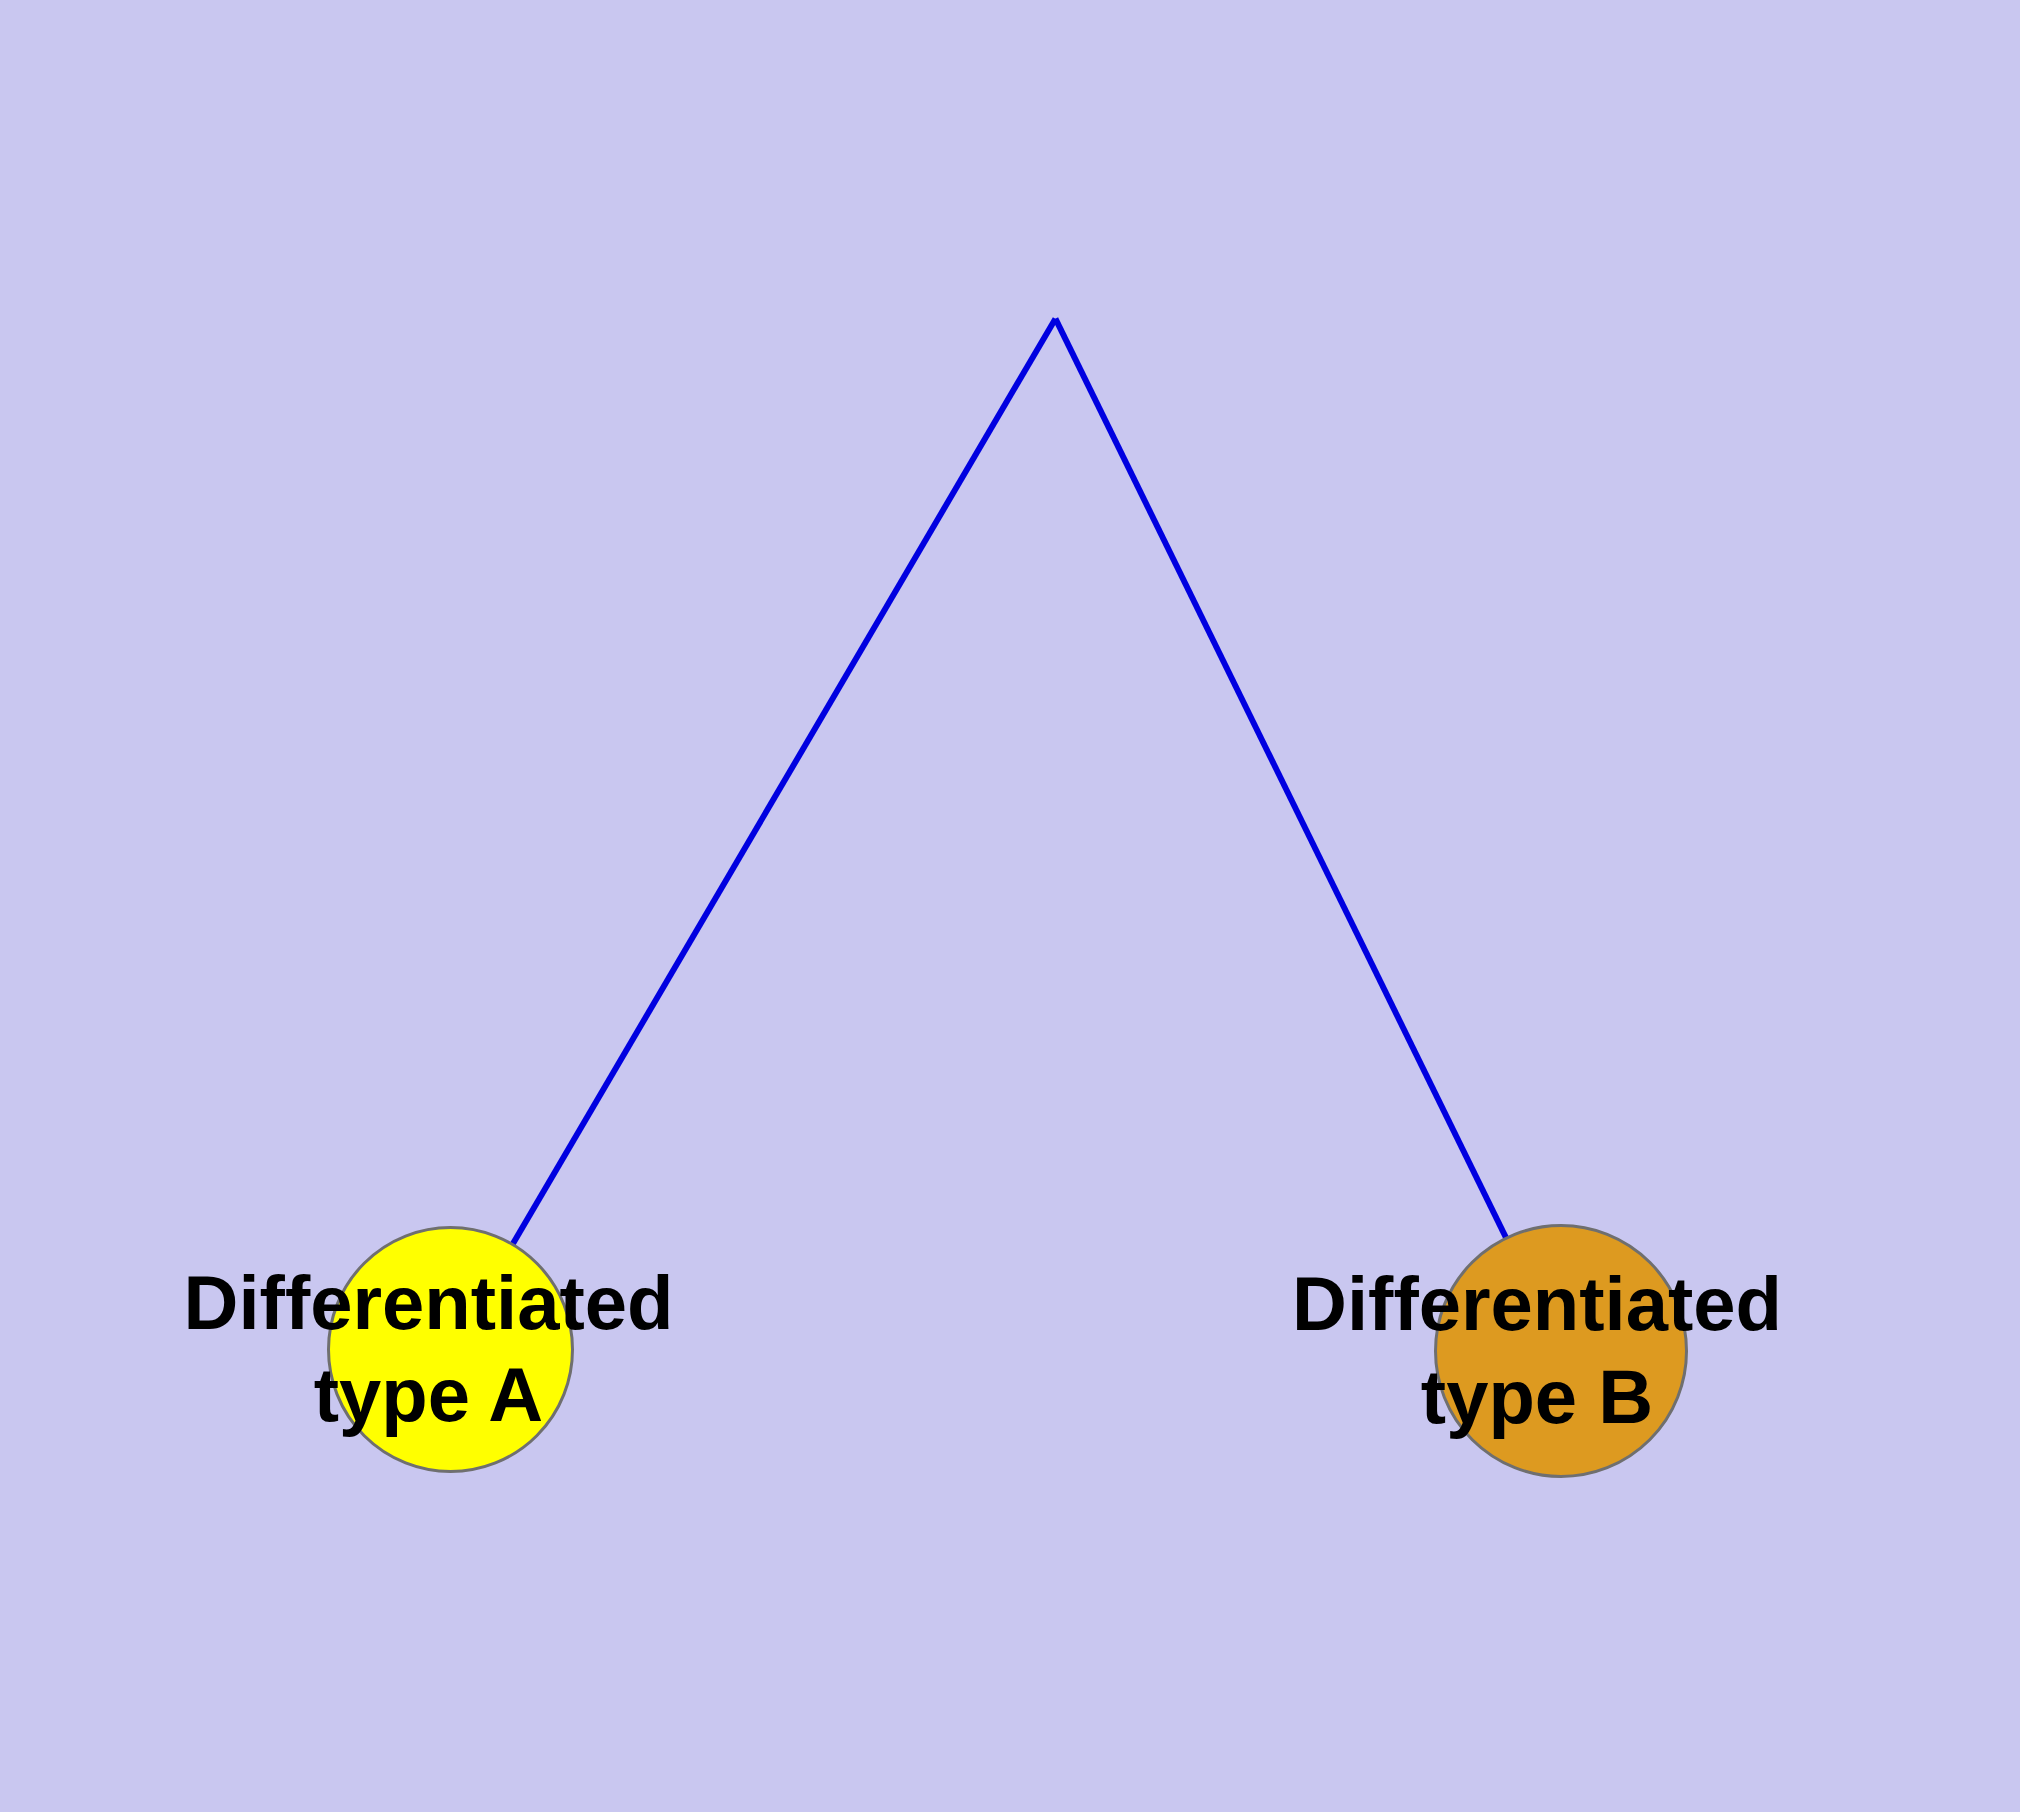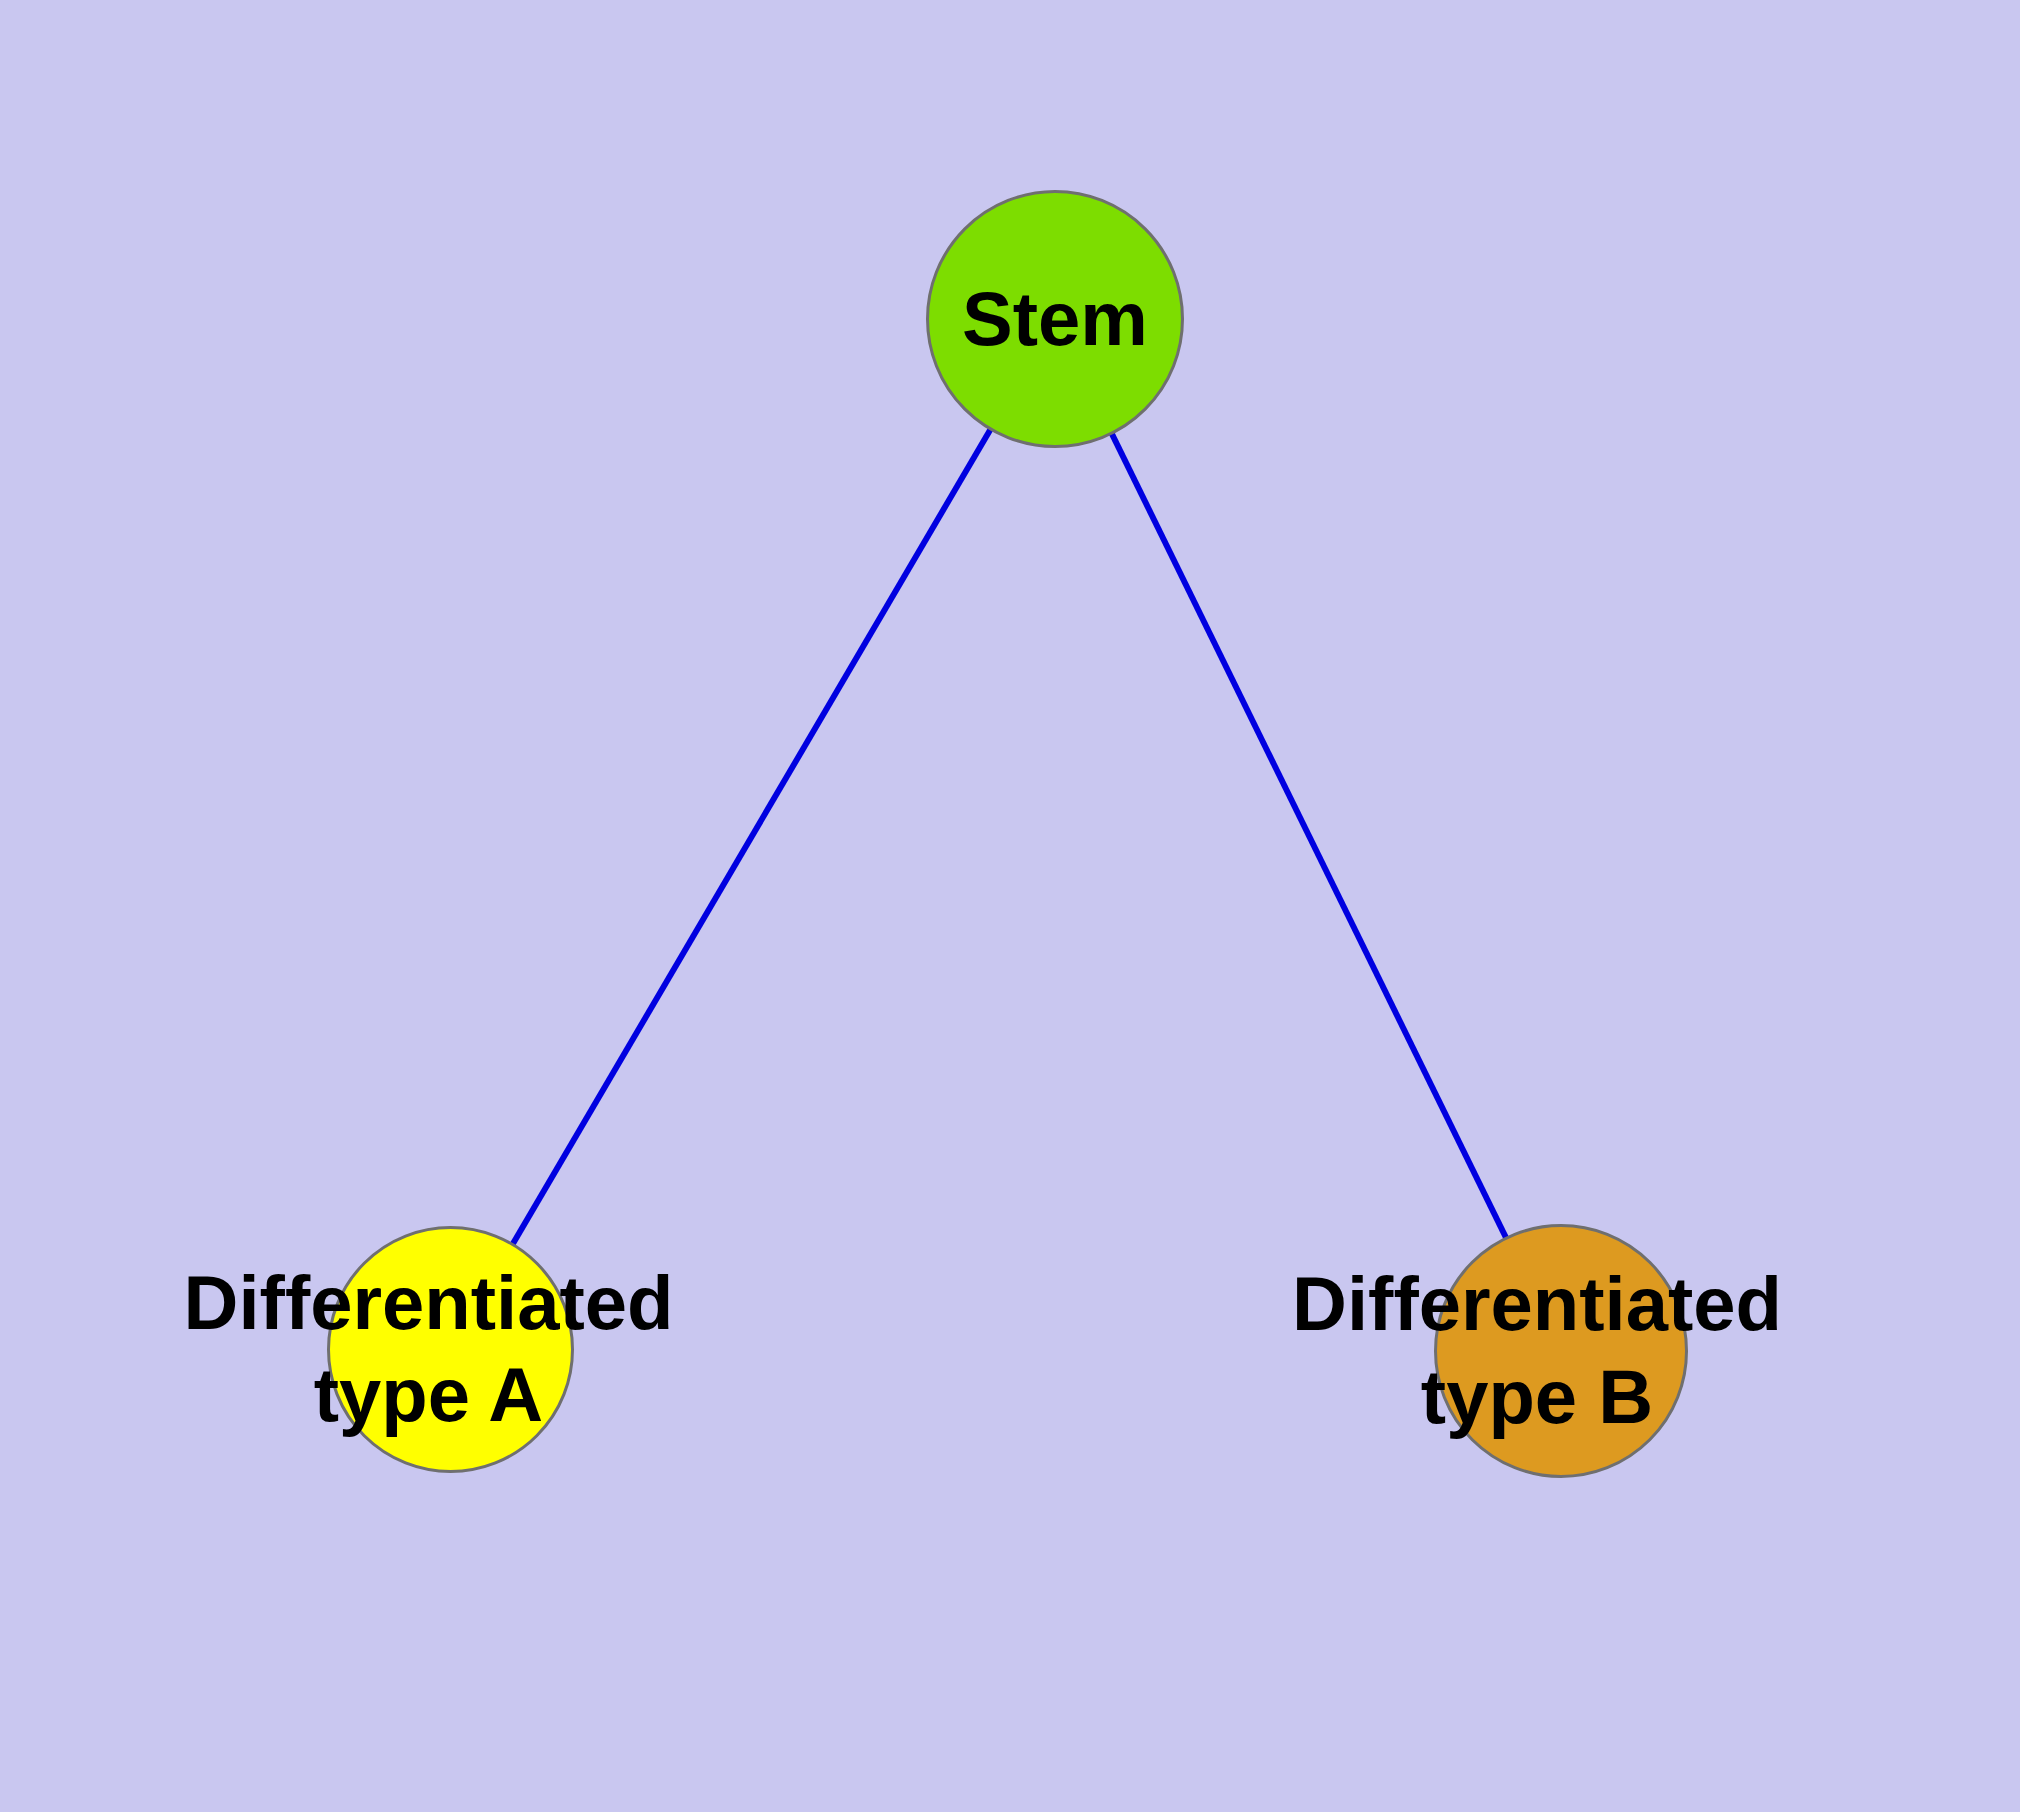--- a/index.html
+++ b/index.html
@@ -44,23 +44,20 @@
 </head>
 <body>
 
 <div class="stage" style="width: 2021px; height: 1812px; background: rgb(201, 199, 240);">
 
   <svg class="edges" preserveAspectRatio="none" viewBox="0 0 2384 2138">
     <line class="edge" x1="1245" y1="376" x2="532" y2="1592" stroke="#0000e0" stroke-width="7"></line>
     <line class="edge" x1="1245" y1="376" x2="1842" y2="1594" stroke="#0000e0" stroke-width="7"></line>
   </svg>
 
-  <div class="node" style="left: 926px; top: 190px; width: 258px; height: 258px; background: rgb(125, 221, 0); border-color: rgb(111, 111, 111);">
-    <div class="label" style="transform: translate(calc(-50% + 0px), calc(-50% + 0px)); color: rgb(0, 0, 0);">Stem</div>
-  </div>
 
   <div class="node" style="left: 327px; top: 1226px; width: 247px; height: 247px; background: rgb(255, 255, 0); border-color: rgb(111, 111, 111);">
     <div class="label" style="transform: translate(calc(-50% - 22px), calc(-50% + 0px)); color: rgb(0, 0, 0);">Differentiated
 type A</div>
   </div>
 
   <div class="node" style="left: 1434px; top: 1224px; width: 254px; height: 254px; background: rgb(221, 154, 32); border-color: rgb(111, 111, 111);">
     <div class="label" style="transform: translate(calc(-50% - 24px), calc(-50% + 0px)); color: rgb(0, 0, 0);">Differentiated
 type B</div>
   </div>

